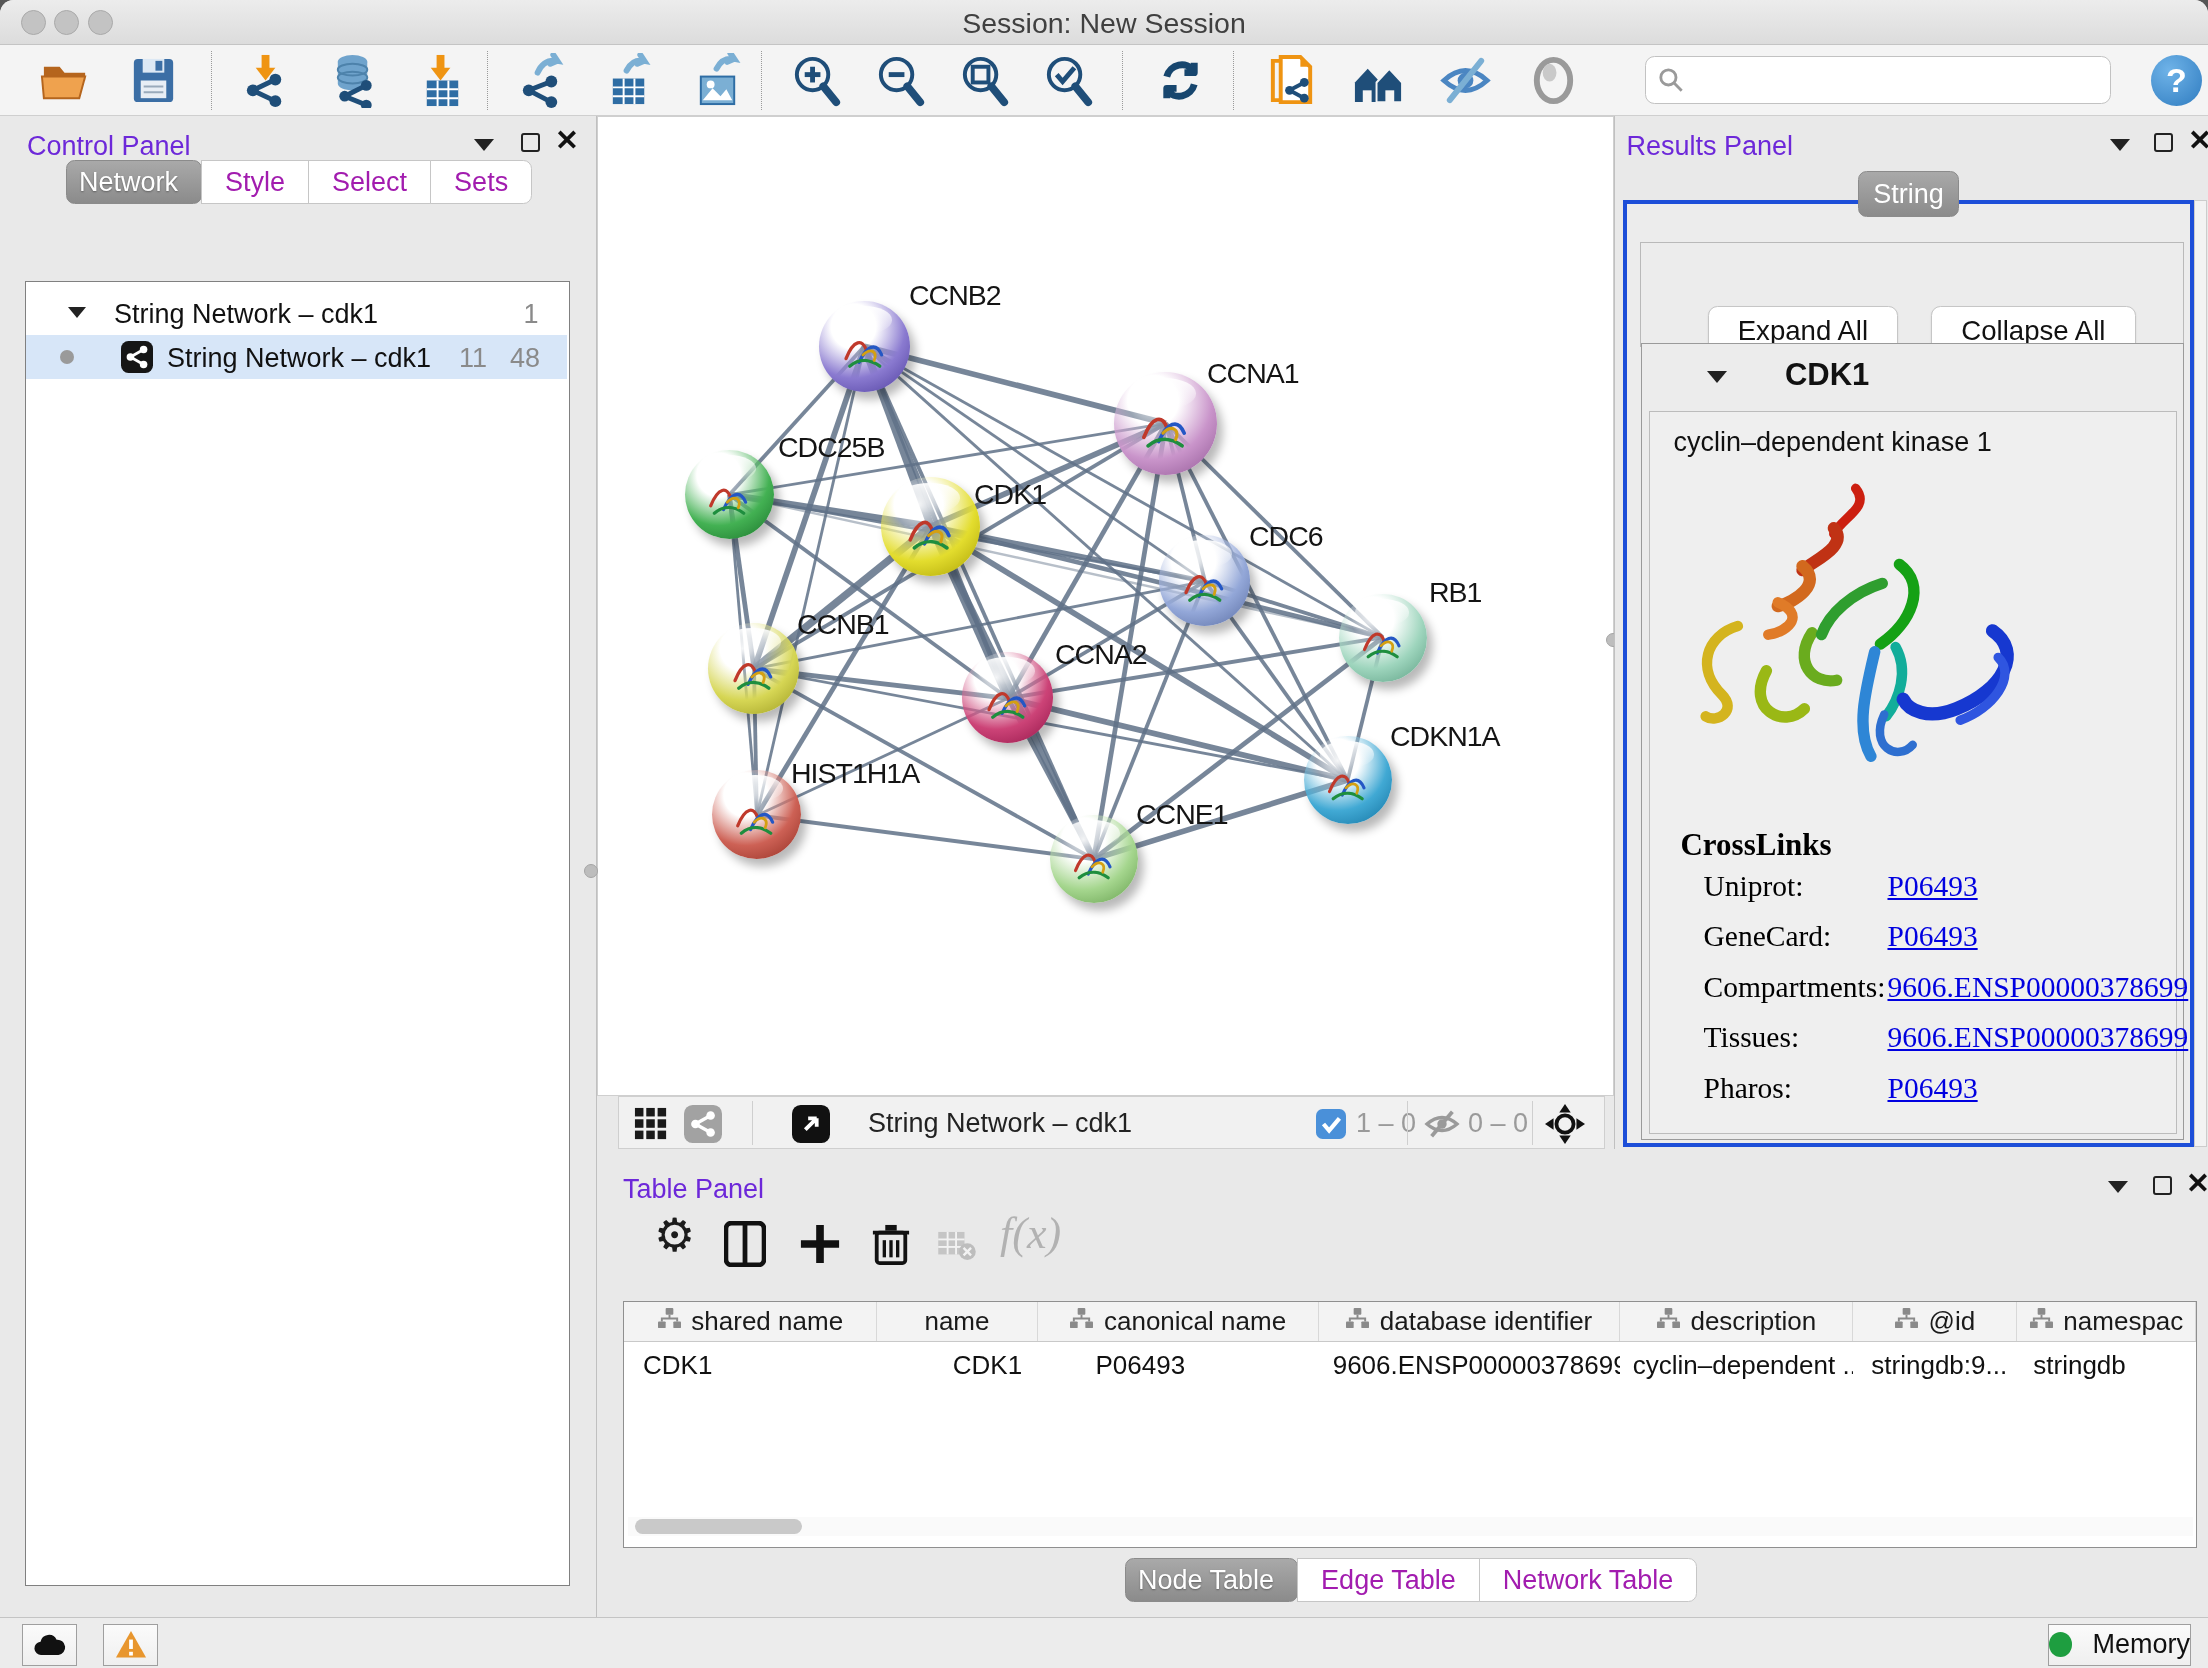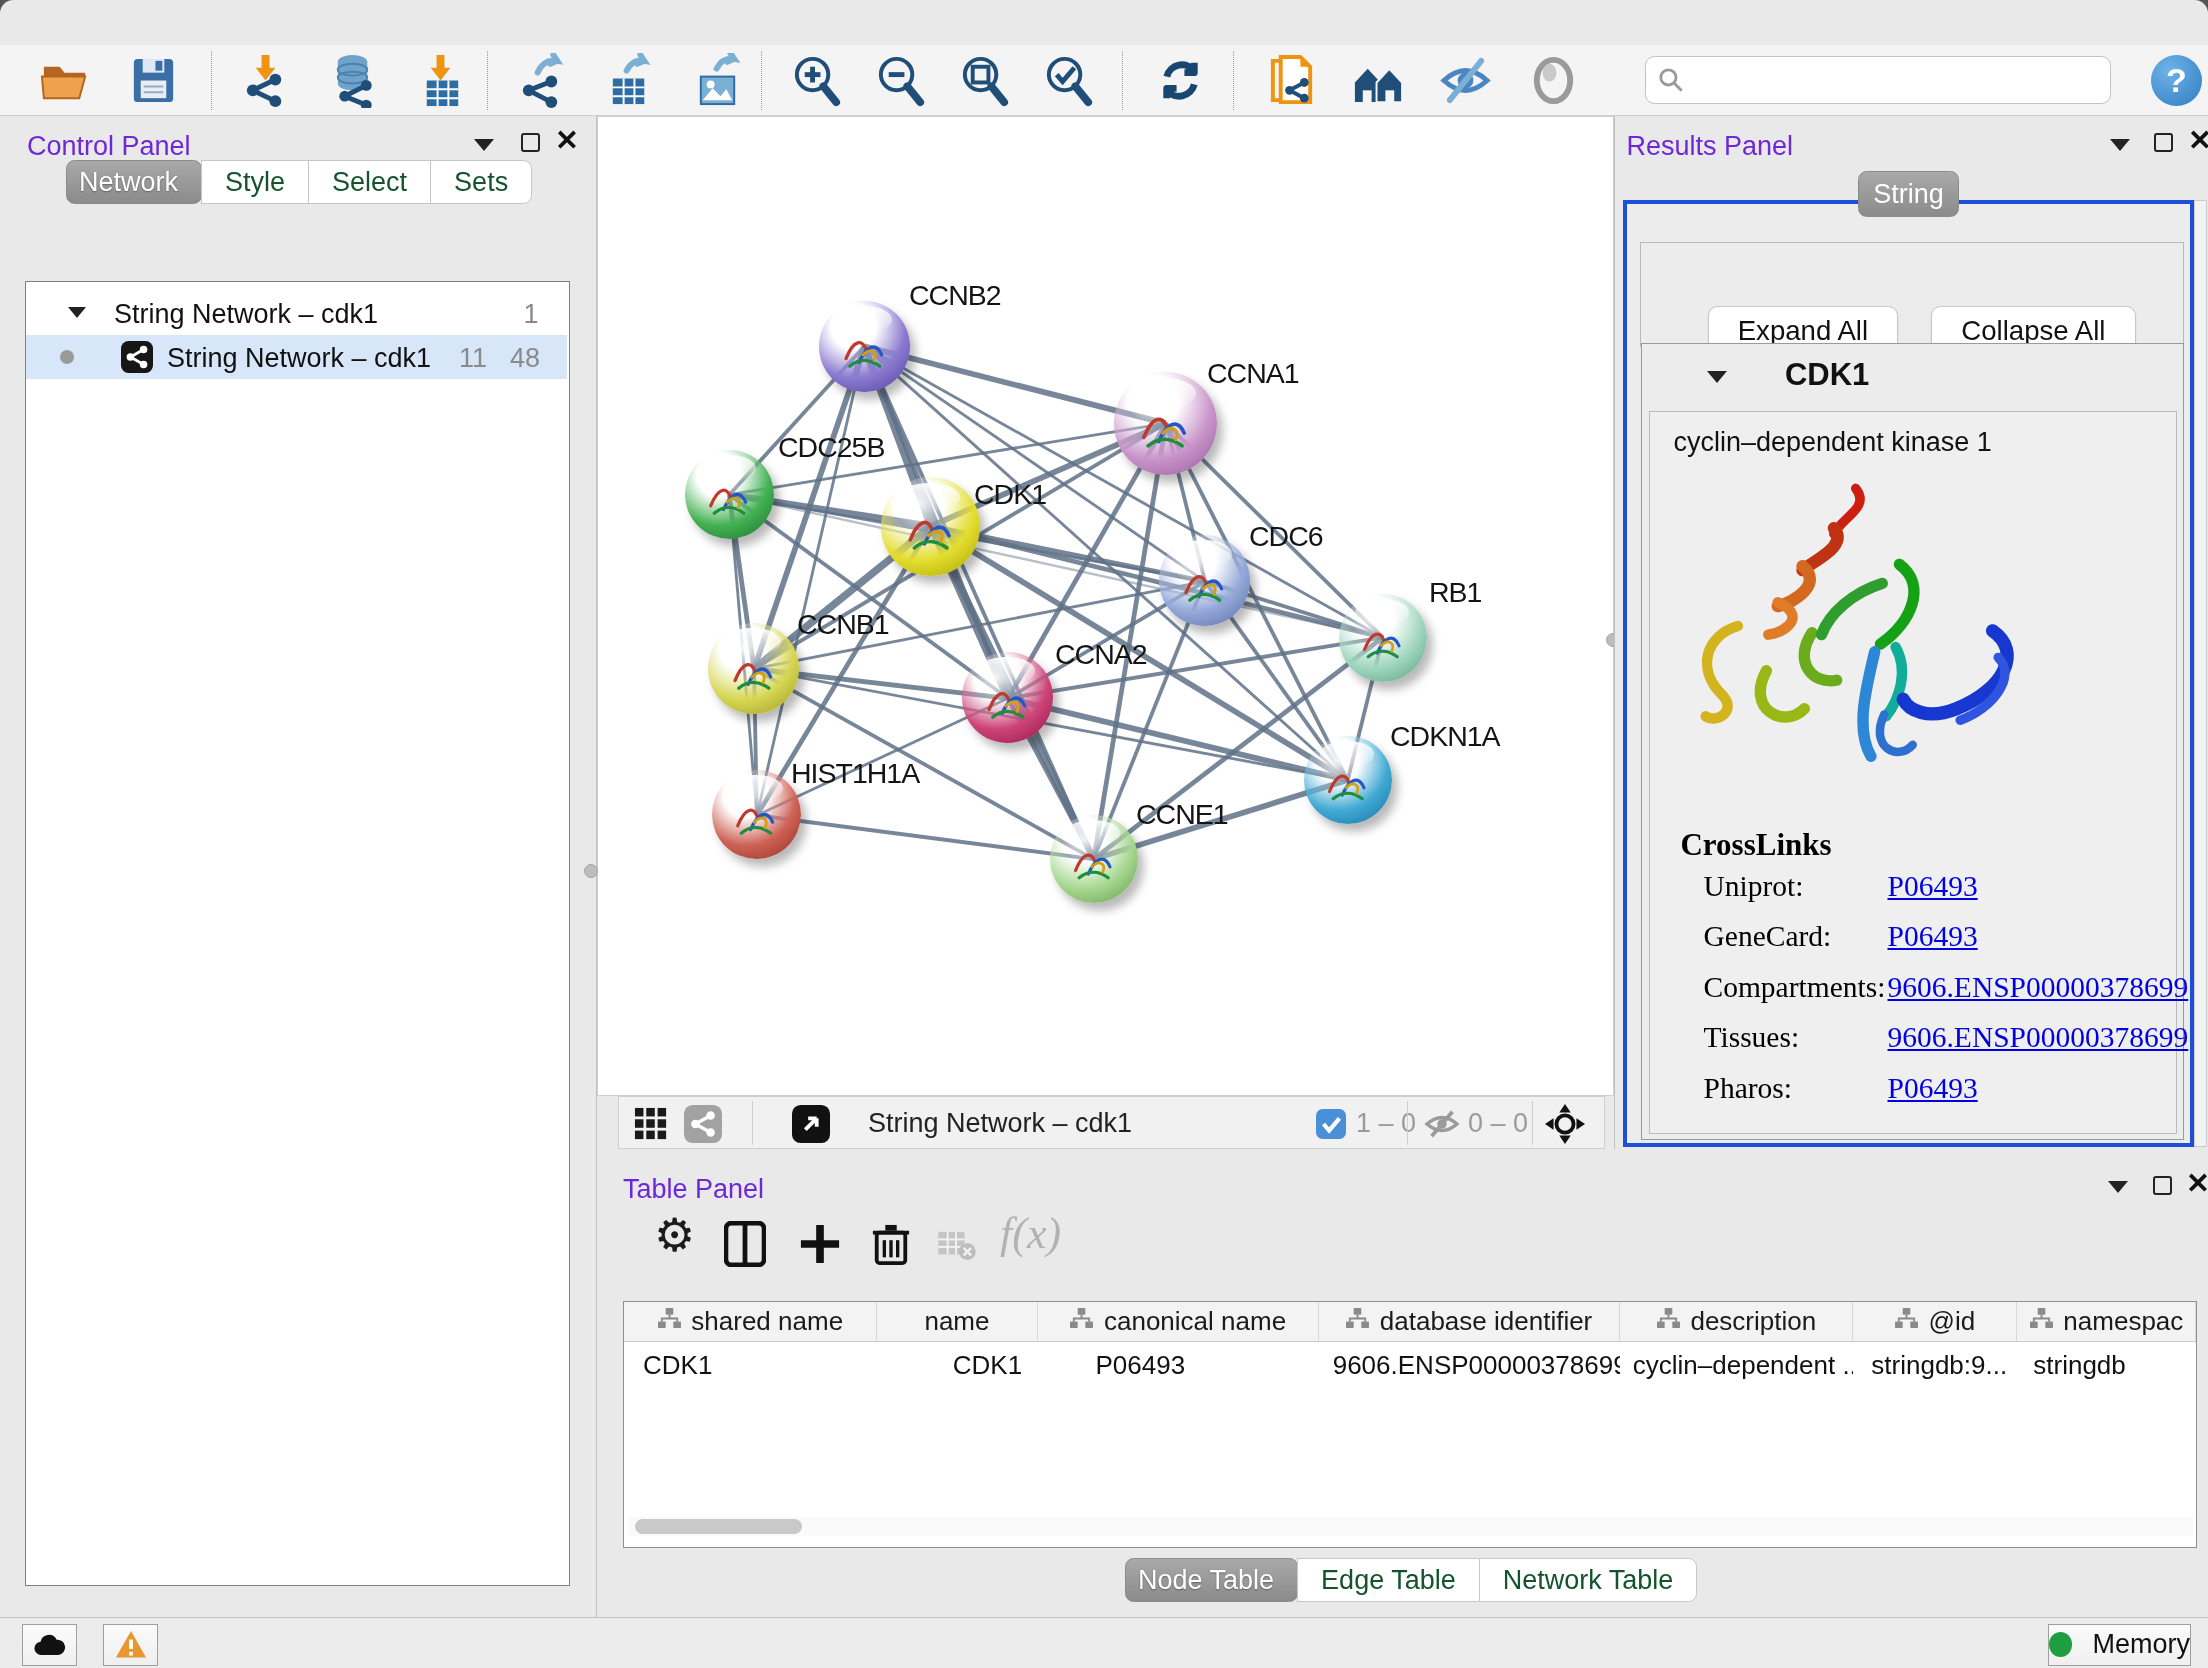--- a/index.html
+++ b/index.html
@@ -25,21 +25,21 @@
             font-weight:bold;text-align:center;line-height:51px;}
   
   .panel-title{font-size:27px;color:#6d28d9;}
   .tri-down{width:0;height:0;border-left:10.5px solid transparent;border-right:10.5px solid transparent;
             border-top:12.4px solid #222;}
   .float-box{width:19px;height:19px;border:2.9px solid #222;border-radius:2.9px;}
   .close-x{font-size:28.5px;font-weight:bold;color:#111;line-height:19px;}
   
   .seg{display:flex;}
   .seg .tab{height:44px;line-height:42px;padding:0 23px;background:#fff;border:1px solid #c6c6c6;
-            font-size:27px;color:#14532d;margin-left:-1px;white-space:nowrap;}
+            font-size:27px;color:#a21caf;margin-left:-1px;white-space:nowrap;}
   .seg .tab:first-child{border-radius:8.6px 0 0 8.6px;}
   .seg .tab:last-child{border-radius:0 8.6px 8.6px 0;}
   .seg .tab.active{background:linear-gradient(#a9a9a9,#8b8b8b);color:#fff;border-color:#8b8b8b;
             border-radius:8.6px;text-shadow:0 1px 1.9px rgba(0,0,0,.35);padding-left:12px;}
   
   #control-panel{left:0;top:116px;width:597px;height:1501px;background:#e9e9e9;border-right:1px solid #c0c0c0;}
   #tree-box{left:25px;top:165px;width:545px;height:1305px;background:#fff;border:1.9px solid #808080;}
   .tree-row{position:absolute;left:0;width:541px;height:44px;font-size:27px;color:#111;}
   .tree-row.selected{background:#d7e6f8;}
   .count{position:absolute;color:#8a8a8a;font-size:27px;}
@@ -96,20 +96,26 @@
           border:1.9px solid #9f9f9f;display:flex;align-items:center;justify-content:center;gap:20px;}
   #mem-dot{width:25px;height:25px;border-radius:50%;background:#1e9e40;}
   #mem-label{font-size:27px;color:#111;}
   .icon-stroke{fill:none;stroke:#1f4e79;stroke-width:4;stroke-linecap:round;}
 </style>
 </head>
 <body>
 
 <div id="app">
 
+  <div id="titlebar" class="abs">
+    <div class="tl abs" style="left:21px"></div>
+    <div class="tl abs" style="left:54px"></div>
+    <div class="tl abs" style="left:88px"></div>
+    <div id="win-title" class="abs">Session: New Session</div>
+  </div>
 
   <div id="toolbar" class="abs">
     <div class="tb-ic abs" style="left:38px">
       <svg viewBox="0 0 56 56">
           <path d="M6 14 h16 l5 6 h21 v8 H6z" fill="#b5651d"></path>
           <path d="M4 24 h44 l-6 22 H6z" fill="#efa24e" stroke="#b5651d" stroke-width="2"></path>
         </svg></div>
     <div class="tb-ic abs" style="left:126px">
       <svg viewBox="0 0 56 56">
           <rect x="8" y="6" width="40" height="44" rx="4" fill="#3b6ea5"></rect>

